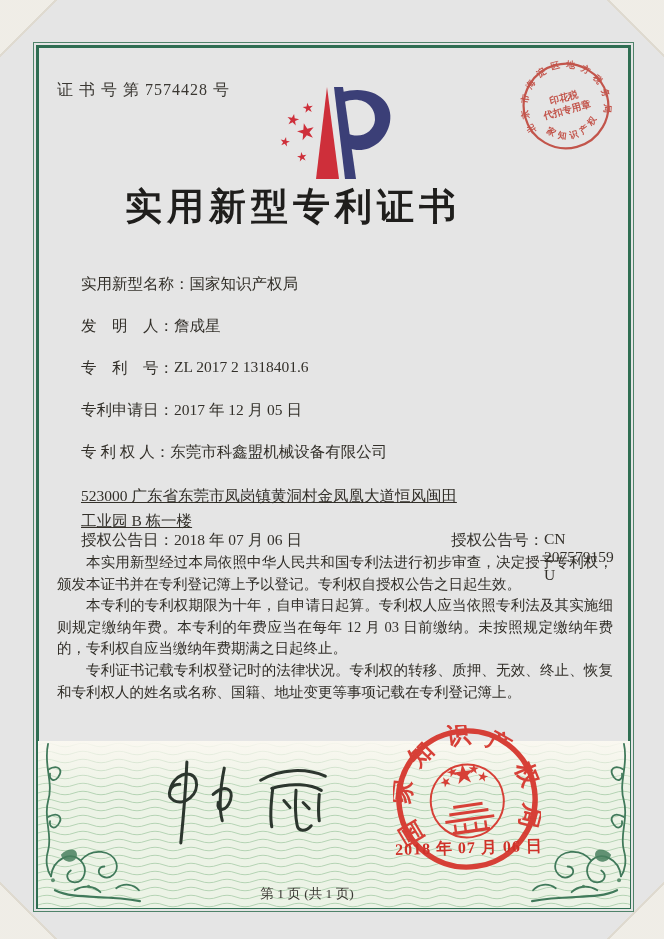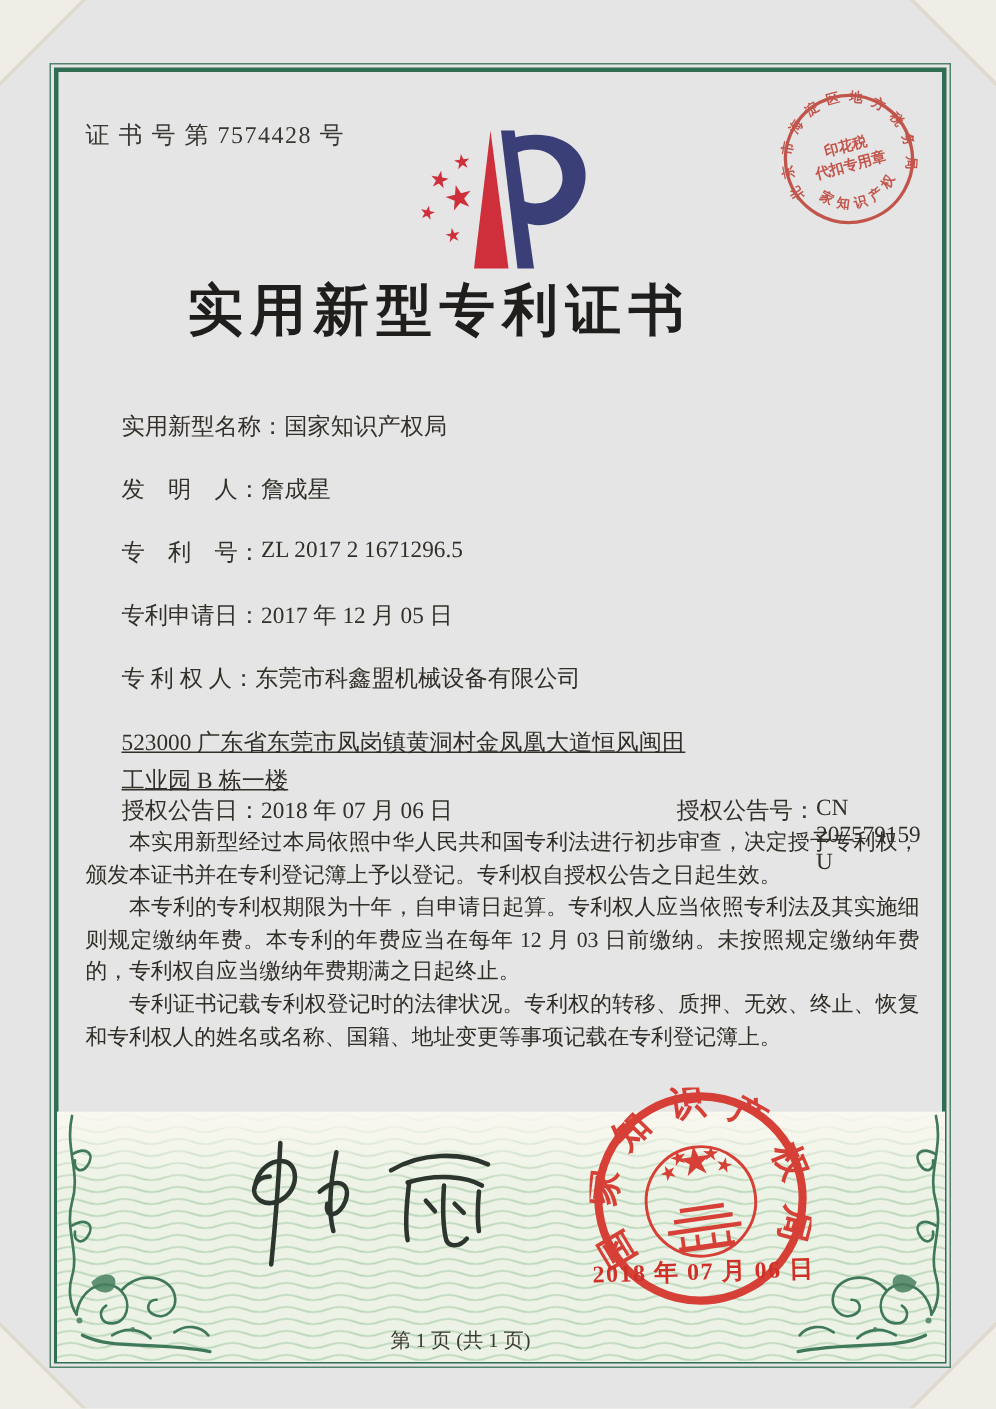--- a/index.html
+++ b/index.html
@@ -152,21 +152,21 @@
   <div class="row" style="top:274px">
     <span class="lbl">实用新型名称：</span>
     <span class="val">国家知识产权局</span>
   </div>
   <div class="row" style="top:316px">
     <span class="lbl">发　明　人：</span>
     <span class="val">詹成星</span>
   </div>
   <div class="row" style="top:358px">
     <span class="lbl">专　利　号：</span>
-    <span class="val">ZL 2017 2 1671296.5</span>
+    <span class="val">ZL 2017 2 1318401.6</span>
   </div>
   <div class="row" style="top:400px">
     <span class="lbl">专利申请日：</span>
     <span class="val">2017 年 12 月 05 日</span>
   </div>
   <div class="row" style="top:442px">
     <span class="lbl">专 利 权 人：</span>
     <span class="val">东莞市科鑫盟机械设备有限公司</span>
   </div>
   <div class="row addr" style="top:483px">

